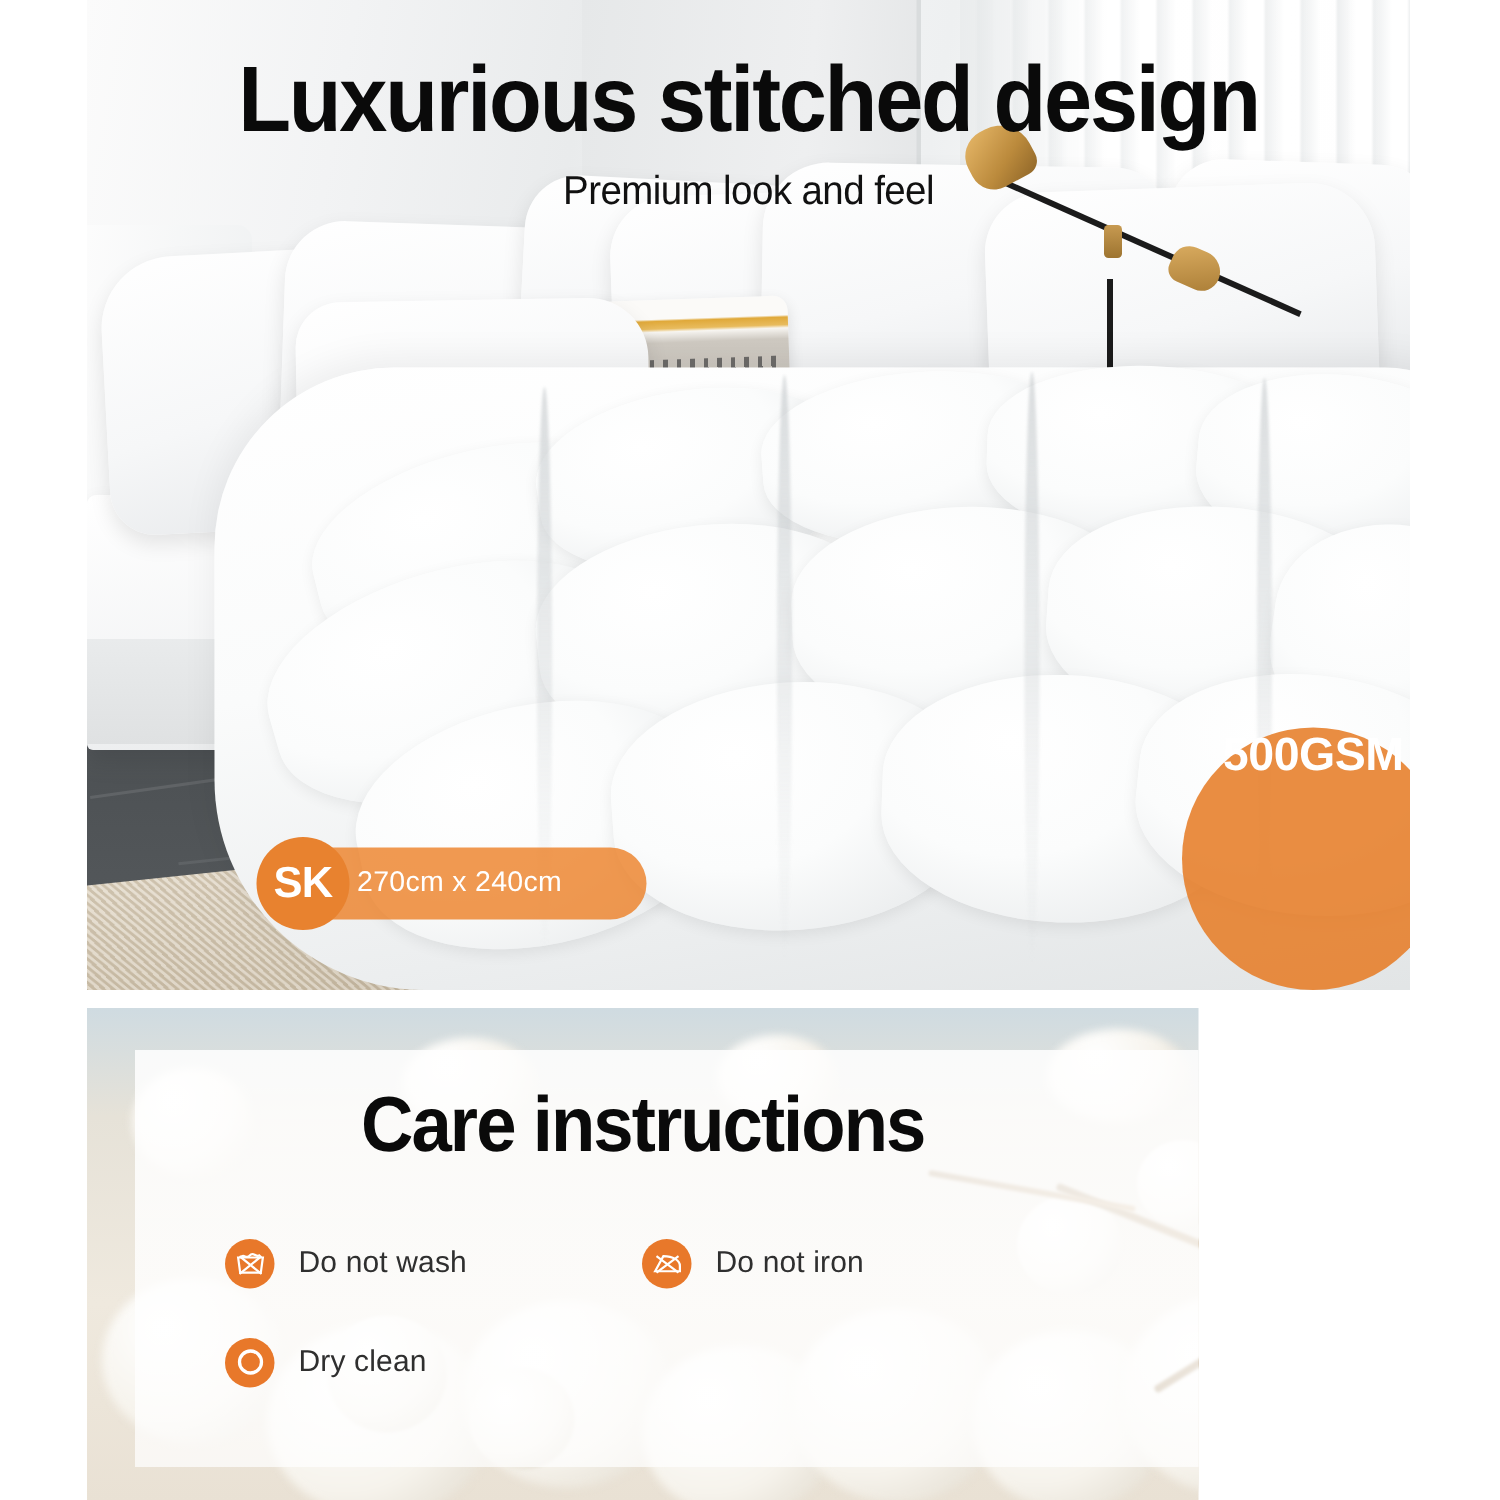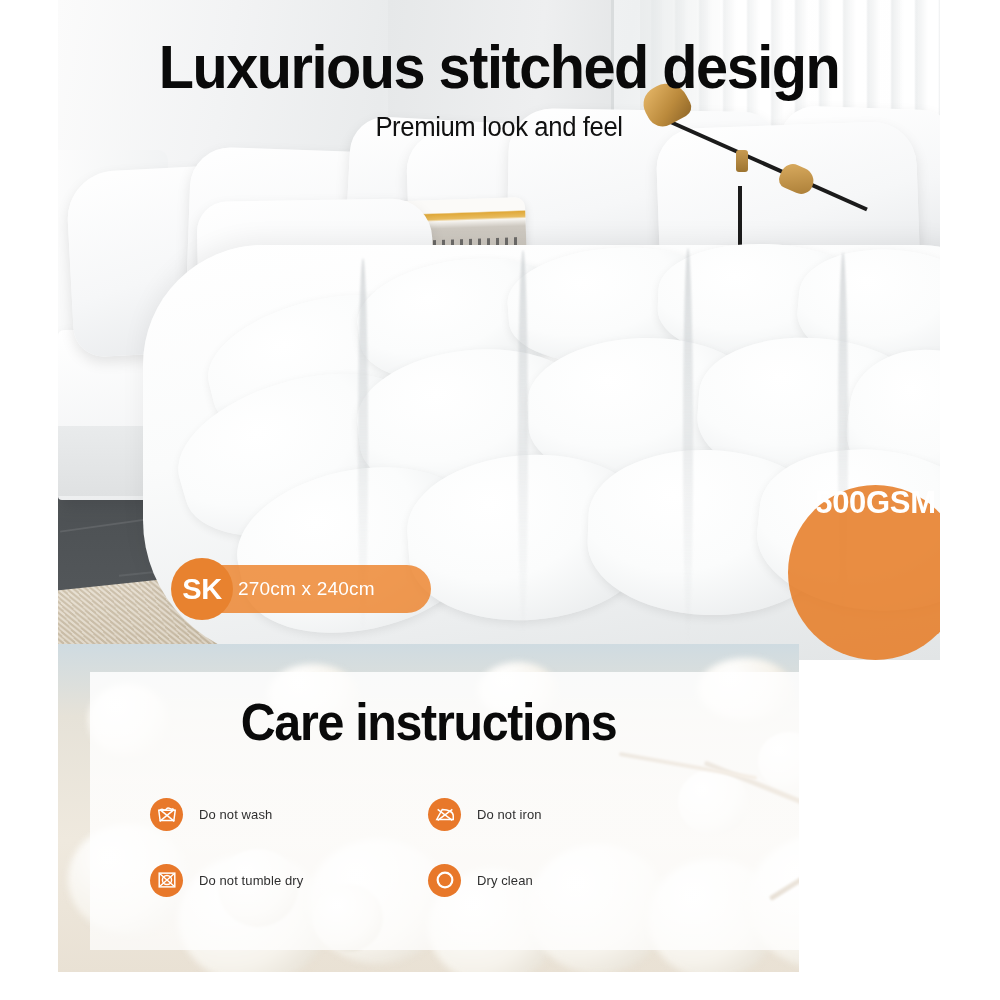--- a/index.html
+++ b/index.html
@@ -113,21 +113,21 @@
   .size-code{color:#fff;font-weight:700;font-size:29px;letter-spacing:-.5px;}
   .size-dims{position:absolute;left:180px;top:565px;height:48px;display:flex;align-items:center;
     color:#fff;font-size:19px;letter-spacing:.2px;}
 
   
   .gsm{position:absolute;left:730px;top:485px;width:175px;height:175px;border-radius:50%;
     background:rgba(230,125,40,.88);display:flex;align-items:flex-start;justify-content:center;}
   .gsm span{color:#fff;font-size:31px;font-weight:700;letter-spacing:-.3px;}
 
   
-  .care{position:absolute;left:58px;top:644px;width:741px;height:328px;overflow:hidden;
+  .care{position:absolute;left:58px;top:672px;width:741px;height:328px;overflow:hidden;
     background:linear-gradient(180deg,#cfdbe1 0%,#e6e2d8 22%,#efe9de 60%,#e9e1d4 100%);}
   .boll{position:absolute;border-radius:50%;
     background:radial-gradient(circle at 34% 30%,#ffffff,#f6f3ec 55%,#ddd6c8 100%);
     filter:blur(3px);}
   .boll.sharp{filter:blur(1px);}
   .stem{position:absolute;background:linear-gradient(90deg,#9a7a4e,#c6a273);filter:blur(1px);border-radius:2px;}
   .leaf{position:absolute;border-radius:60% 10% 60% 10%;
     background:linear-gradient(140deg,#b79763,#8d6f3f);filter:blur(1.4px);}
 
   .panel{position:absolute;left:32px;top:28px;width:822px;height:278px;
@@ -138,21 +138,21 @@
 
   .care-grid{position:absolute;left:92px;top:140px;width:700px;}
   .care-row{display:flex;align-items:center;height:60px;}
   .care-item{display:flex;align-items:center;}
   .ci-1{width:278px;}
   .ci-2{width:278px;}
   .ci-3{width:auto;}
   .ci-icon{width:33px;height:33px;border-radius:50%;background:#e8782a;
     display:flex;align-items:center;justify-content:center;flex:0 0 auto;}
   .ci-icon svg{display:block;}
-  .ci-label{margin-left:16px;font-size:13px;color:#2f2f2f;letter-spacing:.1px;white-space:nowrap;}
+  .ci-label{margin-left:16px;font-size:20px;color:#2f2f2f;letter-spacing:.1px;white-space:nowrap;}
 </style>
 </head>
 <body>
 
 <div class="page">
 
   <div class="hero">
     <div class="wall"></div>
     <div class="wall-panel"></div>
     <div class="wall-edge"></div>
@@ -271,30 +271,20 @@
             <svg width="22" height="22" viewBox="0 0 24 24" fill="none" stroke="#ffffff" stroke-width="1.6">
               <path d="M3 18 L21 18 L21 14 C21 10 16 7 9 7 L3 18 Z"></path>
               <path d="M4 7 L20 19 M20 7 L4 19"></path>
             </svg>
           </span>
           <span class="ci-label">Do not iron</span>
         </div>
       </div>
 
       <div class="care-row" style="margin-top:6px;">
-        <div class="care-item ci-1">
-          <span class="ci-icon">
-            <svg width="22" height="22" viewBox="0 0 24 24" fill="none" stroke="#ffffff" stroke-width="1.6">
-              <rect x="3.5" y="4.5" width="17" height="15"></rect>
-              <circle cx="12" cy="12" r="5"></circle>
-              <path d="M4.5 5.5 L19.5 18.5 M19.5 5.5 L4.5 18.5"></path>
-            </svg>
-          </span>
-          <span class="ci-label">Do not tumble dry</span>
-        </div>
 
         <div class="care-item ci-2">
           <span class="ci-icon">
             <svg width="22" height="22" viewBox="0 0 24 24" fill="none" stroke="#ffffff" stroke-width="2.4">
               <circle cx="12" cy="12" r="8"></circle>
             </svg>
           </span>
           <span class="ci-label">Dry clean</span>
         </div>
       </div>

